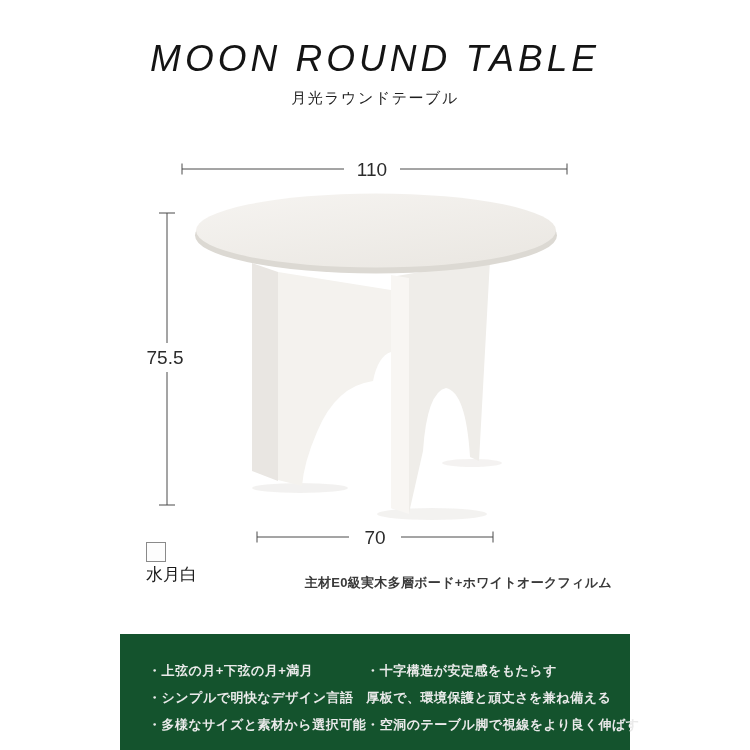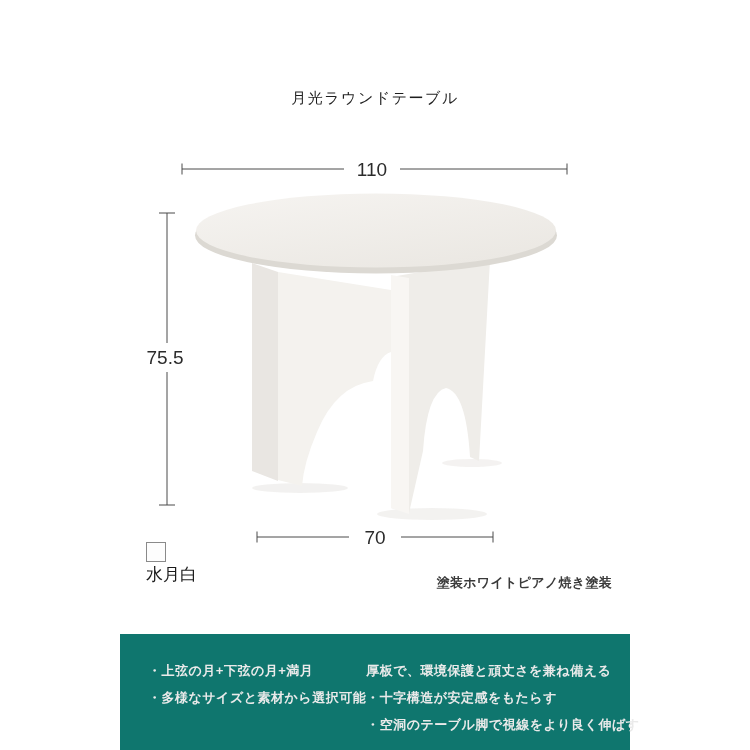--- a/index.html
+++ b/index.html
@@ -43,37 +43,38 @@
     position: absolute; right: 138px; top: 571px;
     text-align: right; font-size: 13px; font-weight: 700;
     color: #3a3a3a; line-height: 24px; letter-spacing: 0.3px;
     white-space: nowrap;
   }
 
   
   .features {
     position: absolute; left: 120px; top: 634px;
     width: 510px; height: 116px;
-    background: #0f766e;
+    background: #14532d;
     display: flex;
     padding: 23px 10px 0 28px;
   }
   .feature-col { display: flex; flex-direction: column; }
   .feature-col.left { width: 227px; }
   .feature-col.right { flex: 1; }
   .feature-item {
     font-size: 13px; font-weight: 700; color: #eaeaea;
     line-height: 27px; letter-spacing: 0.5px; white-space: nowrap;
   }
 </style>
 </head>
 <body>
 
 <div class="page">
 
+  <div class="title">MOON ROUND TABLE</div>
   <div class="subtitle">月光ラウンドテーブル</div>
 
   <svg class="diagram" width="750" height="570" viewBox="0 0 750 570">
     <defs>
       <linearGradient id="topGrad" x1="0" y1="0" x2="0.7" y2="1">
         <stop offset="0" stop-color="#f6f4f1"></stop>
         <stop offset="1" stop-color="#ebe8e3"></stop>
       </linearGradient>
     </defs>
 
@@ -119,28 +120,29 @@
       <text class="dim-label" x="375" y="544" text-anchor="middle">70</text>
     </g>
   </svg>
 
   <div class="swatch-block">
     <span class="swatch"></span>
     <div class="swatch-name">水月白</div>
   </div>
 
   <div class="material">
-    <div>塗装ホワイトピアノ焼き塗装</div>
+    <div>主材E0級実木多層ボード+ホワイトオークフィルム</div>
   </div>
 
   <div class="features">
     <div class="feature-col left">
       <div class="feature-item">・上弦の月+下弦の月+満月</div>
+      <div class="feature-item">・シンプルで明快なデザイン言語</div>
       <div class="feature-item">・多様なサイズと素材から選択可能</div>
     </div>
     <div class="feature-col right">
+      <div class="feature-item">・十字構造が安定感をもたらす</div>
       <div class="feature-item">厚板で、環境保護と頑丈さを兼ね備える</div>
-      <div class="feature-item">・十字構造が安定感をもたらす</div>
       <div class="feature-item">・空洞のテーブル脚で視線をより良く伸ばす</div>
     </div>
   </div>
 
 </div>
 
 </body></html>

